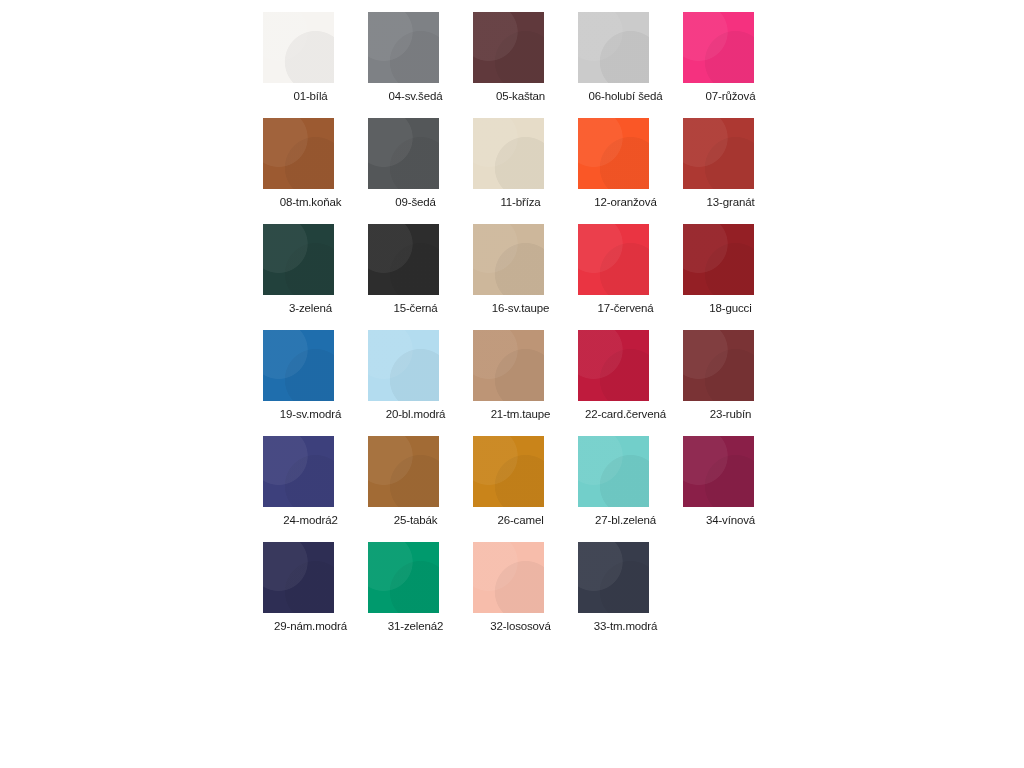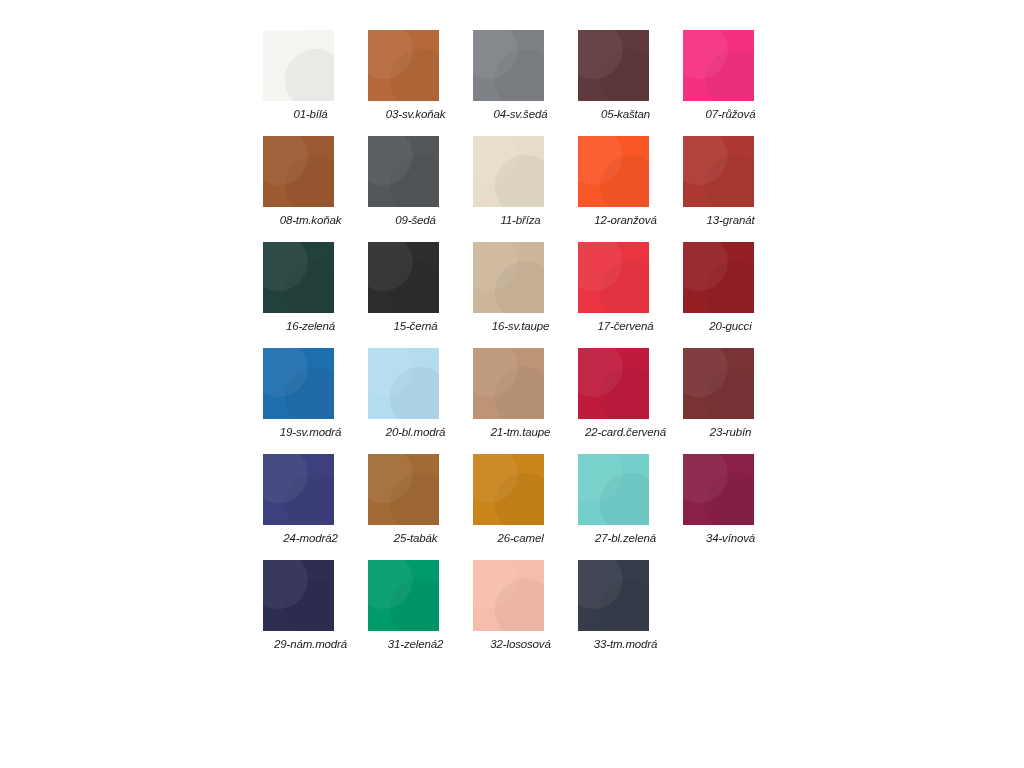--- a/index.html
+++ b/index.html
@@ -13,23 +13,22 @@
     background: #ffffff;
     font-family: "Liberation Sans", sans-serif;
     overflow: hidden;
   }
 
   #swatch-board {
     position: relative;
     width: 968px;
     height: 768px;
     box-sizing: border-box;
-    padding-top: 30px;
+    padding-top: 12px;
     padding-left: 258px;
-    font-style: italic;
   }
 
   .swatch-grid {
     display: grid;
     grid-template-columns: repeat(5, 105px);
     grid-auto-rows: 106px;
     column-gap: 0px;
     row-gap: 0px;
     width: 525px;
   }
@@ -76,30 +75,30 @@
 </head>
 <body style="background: rgb(255, 255, 255);">
 
 <div id="swatch-board">
   <div class="swatch-grid">
       <div class="swatch-cell">
         <div class="swatch-chip" style="background-color: rgb(246, 244, 241);"></div>
         <div class="swatch-label">01-bílá</div>
       </div>
       <div class="swatch-cell">
-        <div class="swatch-chip" style="background-color: rgb(181, 105, 58);"></div>
-        <div class="swatch-label">03-sv.koňak</div>
-      </div>
-      <div class="swatch-cell">
         <div class="swatch-chip" style="background-color: rgb(126, 129, 133);"></div>
         <div class="swatch-label">04-sv.šedá</div>
       </div>
       <div class="swatch-cell">
         <div class="swatch-chip" style="background-color: rgb(96, 57, 60);"></div>
         <div class="swatch-label">05-kaštan</div>
+      </div>
+      <div class="swatch-cell">
+        <div class="swatch-chip" style="background-color: rgb(203, 203, 203);"></div>
+        <div class="swatch-label">06-holubí šedá</div>
       </div>
       <div class="swatch-cell">
         <div class="swatch-chip" style="background-color: rgb(245, 49, 127);"></div>
         <div class="swatch-label">07-růžová</div>
       </div>
       <div class="swatch-cell">
         <div class="swatch-chip" style="background-color: rgb(156, 90, 49);"></div>
         <div class="swatch-label">08-tm.koňak</div>
       </div>
       <div class="swatch-cell">
@@ -113,37 +112,37 @@
       <div class="swatch-cell">
         <div class="swatch-chip" style="background-color: rgb(250, 87, 38);"></div>
         <div class="swatch-label">12-oranžová</div>
       </div>
       <div class="swatch-cell">
         <div class="swatch-chip" style="background-color: rgb(173, 56, 50);"></div>
         <div class="swatch-label">13-granát</div>
       </div>
       <div class="swatch-cell">
         <div class="swatch-chip" style="background-color: rgb(34, 65, 60);"></div>
-        <div class="swatch-label">16-zelená</div>
+        <div class="swatch-label">3-zelená</div>
       </div>
       <div class="swatch-cell">
         <div class="swatch-chip" style="background-color: rgb(45, 45, 45);"></div>
         <div class="swatch-label">15-černá</div>
       </div>
       <div class="swatch-cell">
         <div class="swatch-chip" style="background-color: rgb(205, 183, 155);"></div>
         <div class="swatch-label">16-sv.taupe</div>
       </div>
       <div class="swatch-cell">
         <div class="swatch-chip" style="background-color: rgb(234, 52, 66);"></div>
         <div class="swatch-label">17-červená</div>
       </div>
       <div class="swatch-cell">
         <div class="swatch-chip" style="background-color: rgb(148, 31, 37);"></div>
-        <div class="swatch-label">20-gucci</div>
+        <div class="swatch-label">18-gucci</div>
       </div>
       <div class="swatch-cell">
         <div class="swatch-chip" style="background-color: rgb(31, 110, 173);"></div>
         <div class="swatch-label">19-sv.modrá</div>
       </div>
       <div class="swatch-cell">
         <div class="swatch-chip" style="background-color: rgb(179, 220, 239);"></div>
         <div class="swatch-label">20-bl.modrá</div>
       </div>
       <div class="swatch-cell">

